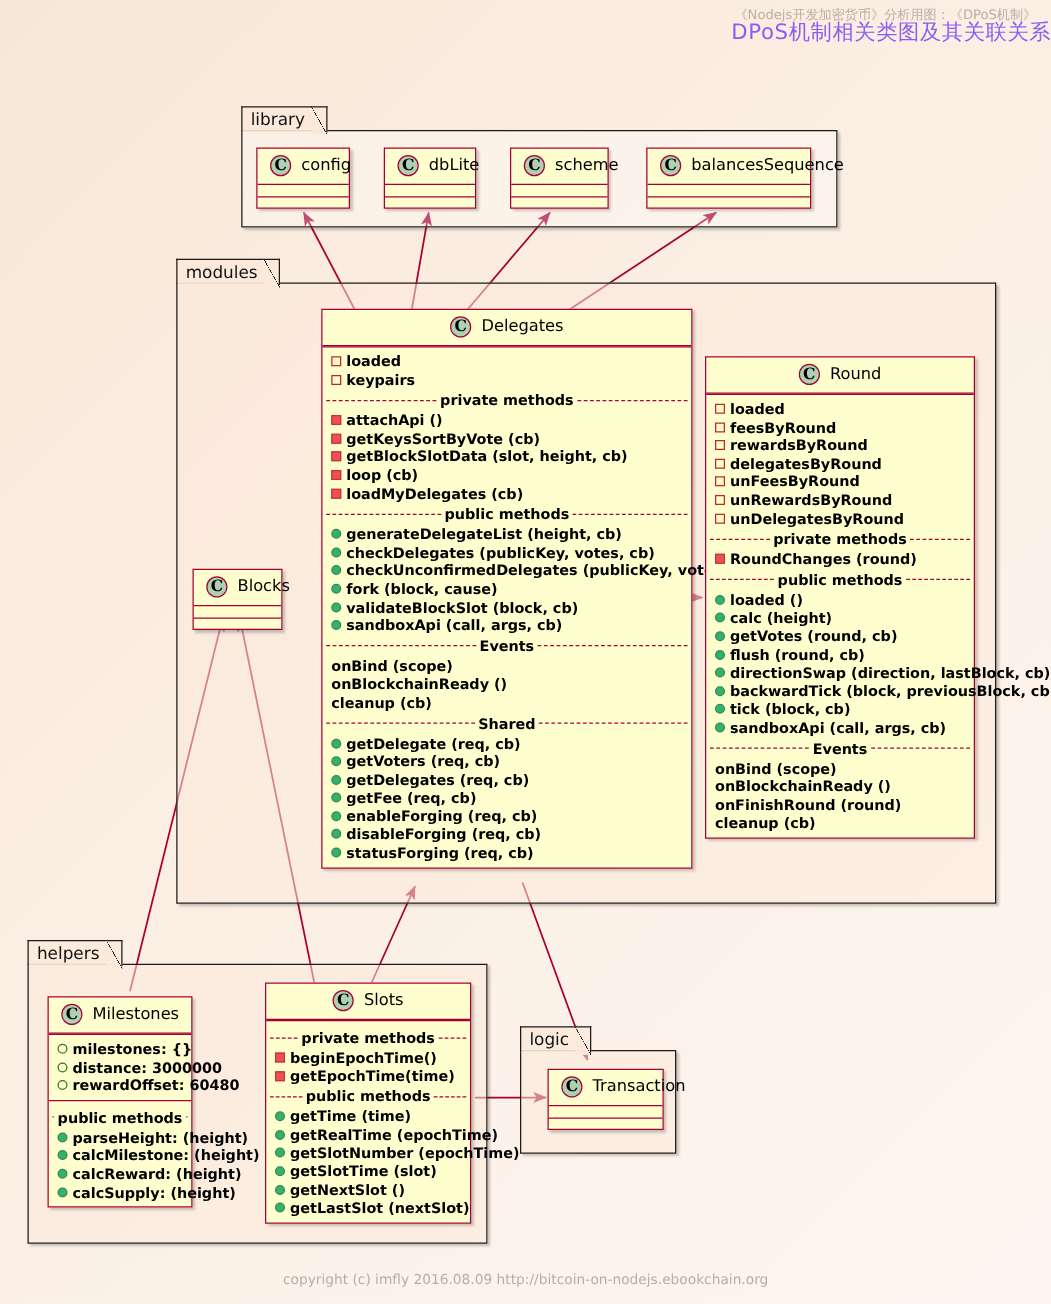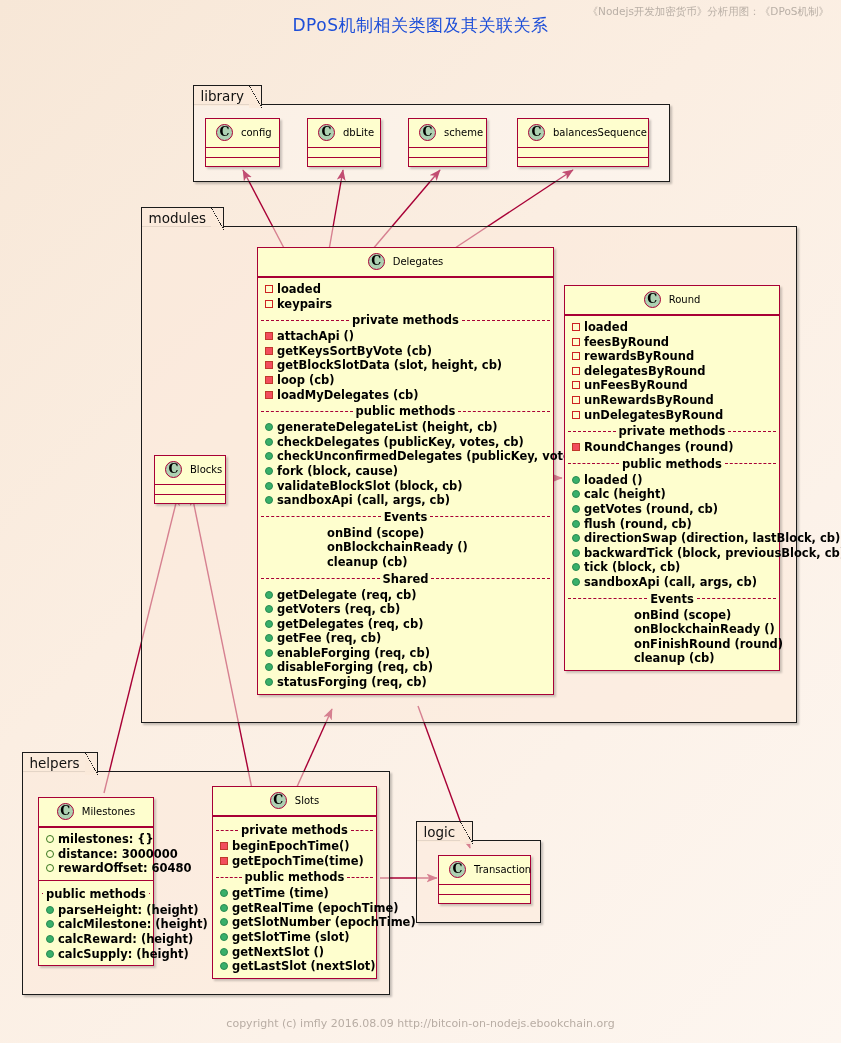--- a/index.html
+++ b/index.html
@@ -10,21 +10,21 @@
     position: relative;
     background: linear-gradient(135deg, #f7e7d7 0%, #fbeee2 40%, #fdf6f0 100%);
     font-family: "DejaVu Sans", "Liberation Sans", sans-serif;
     overflow: hidden;
   }
   #canvas { position: absolute; inset: 0; }
 
   
   .diagram-title {
     position: absolute; left: 0; top: 14px; width: 100%;
-    text-align: center; font-size: 17px; color: #1d4ed8; letter-spacing: .5px;
+    text-align: right; font-size: 17px; color: #8b5cf6; letter-spacing: .5px;
   }
   .header-note {
     position: absolute; right: 12px; top: 5px;
     font-size: 10.5px; color: #b9afa6;
   }
   .footer-note {
     position: absolute; left: 0; bottom: 13px; width: 100%;
     text-align: center; font-size: 11px; color: #b8ada4; margin-top: 10px;
   }
 
@@ -61,42 +61,42 @@
     box-shadow: 2px 2px 2px rgba(0,0,0,0.20);
     font-size: 11.5px; color: #000;
   }
   .cls-header {
     border-bottom: 1.5px solid #a80036;
     text-align: center;
     padding: 5px 10px 6px 10px;
     position: relative;
     white-space: nowrap;
   }
-  .cls-name { font-size: 10px; margin-left: 8px; vertical-align: middle; }
+  .cls-name { font-size: 13px; margin-left: 8px; vertical-align: middle; }
   .cstereo {
     display: inline-block; width: 17px; height: 17px; border-radius: 50%;
     background: #add1b2; border: 1.4px solid #a80036;
     font-size: 12.5px; font-weight: bold; line-height: 14px;
     text-align: center; color: #000; vertical-align: middle;
     font-family: "DejaVu Serif", "Liberation Serif", serif;
   }
   .compartment { padding: 4px 0 4px 0; font-weight: bold; }
   .compartment.sep { border-top: 1.5px solid #a80036; }
   .compartment.empty { height: 9px; padding: 0; }
   .member { padding: 0 6px 0 7px; line-height: 14.6px; white-space: nowrap; }
   .member .mk {
     display: inline-block; width: 8px; height: 8px; margin-right: 4px;
     vertical-align: 0px;
   }
   .mk.priv-field { border: 1.4px solid #c22; background: transparent; }
   .mk.prot-field { border: 1.4px solid #38761d; background: transparent; border-radius: 50%; }
   .mk.priv-meth  { background: #f24d5c; border: 1.2px solid #c0392b; }
   .mk.pub-meth   { background: #38b06a; border: 1.2px solid #2a8a51; border-radius: 50%; }
   .mk.none       { background: transparent; border: none; width: 0; margin: 0; }
-  .member.plain { padding-left: 23px; margin-left: 46px; }
+  .member.plain { padding-left: 7px; }
 
   .divider {
     display: flex; align-items: center; gap: 0;
     font-size: 11.5px; color: #000; padding: 2px 3px 2px 3px; white-space: nowrap;
   }
   .divider .ln { flex: 1 1 auto; border-top: 1px dashed #a80036; height: 0; }
   .divider .tx { padding: 0 3px; }
 
   
   svg.links { position: absolute; inset: 0; width: 841px; height: 1043px; pointer-events: none; }

